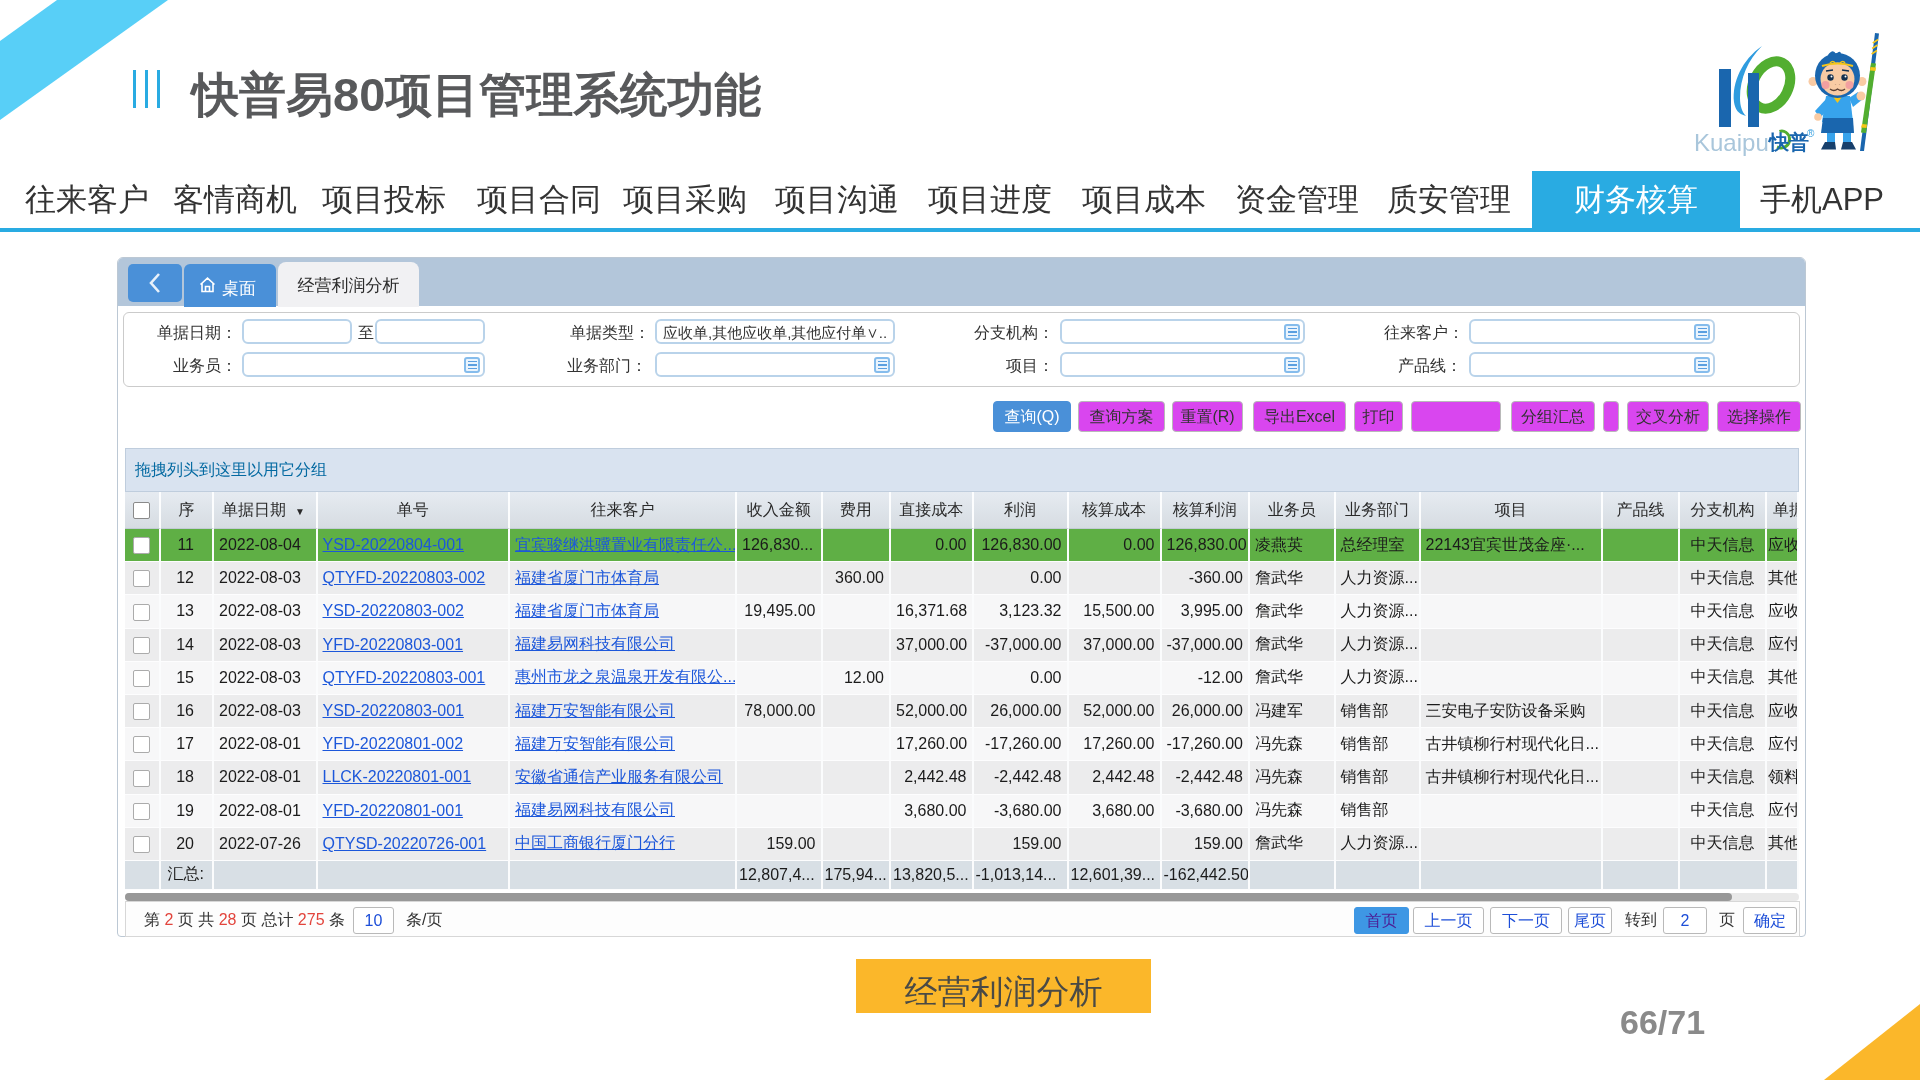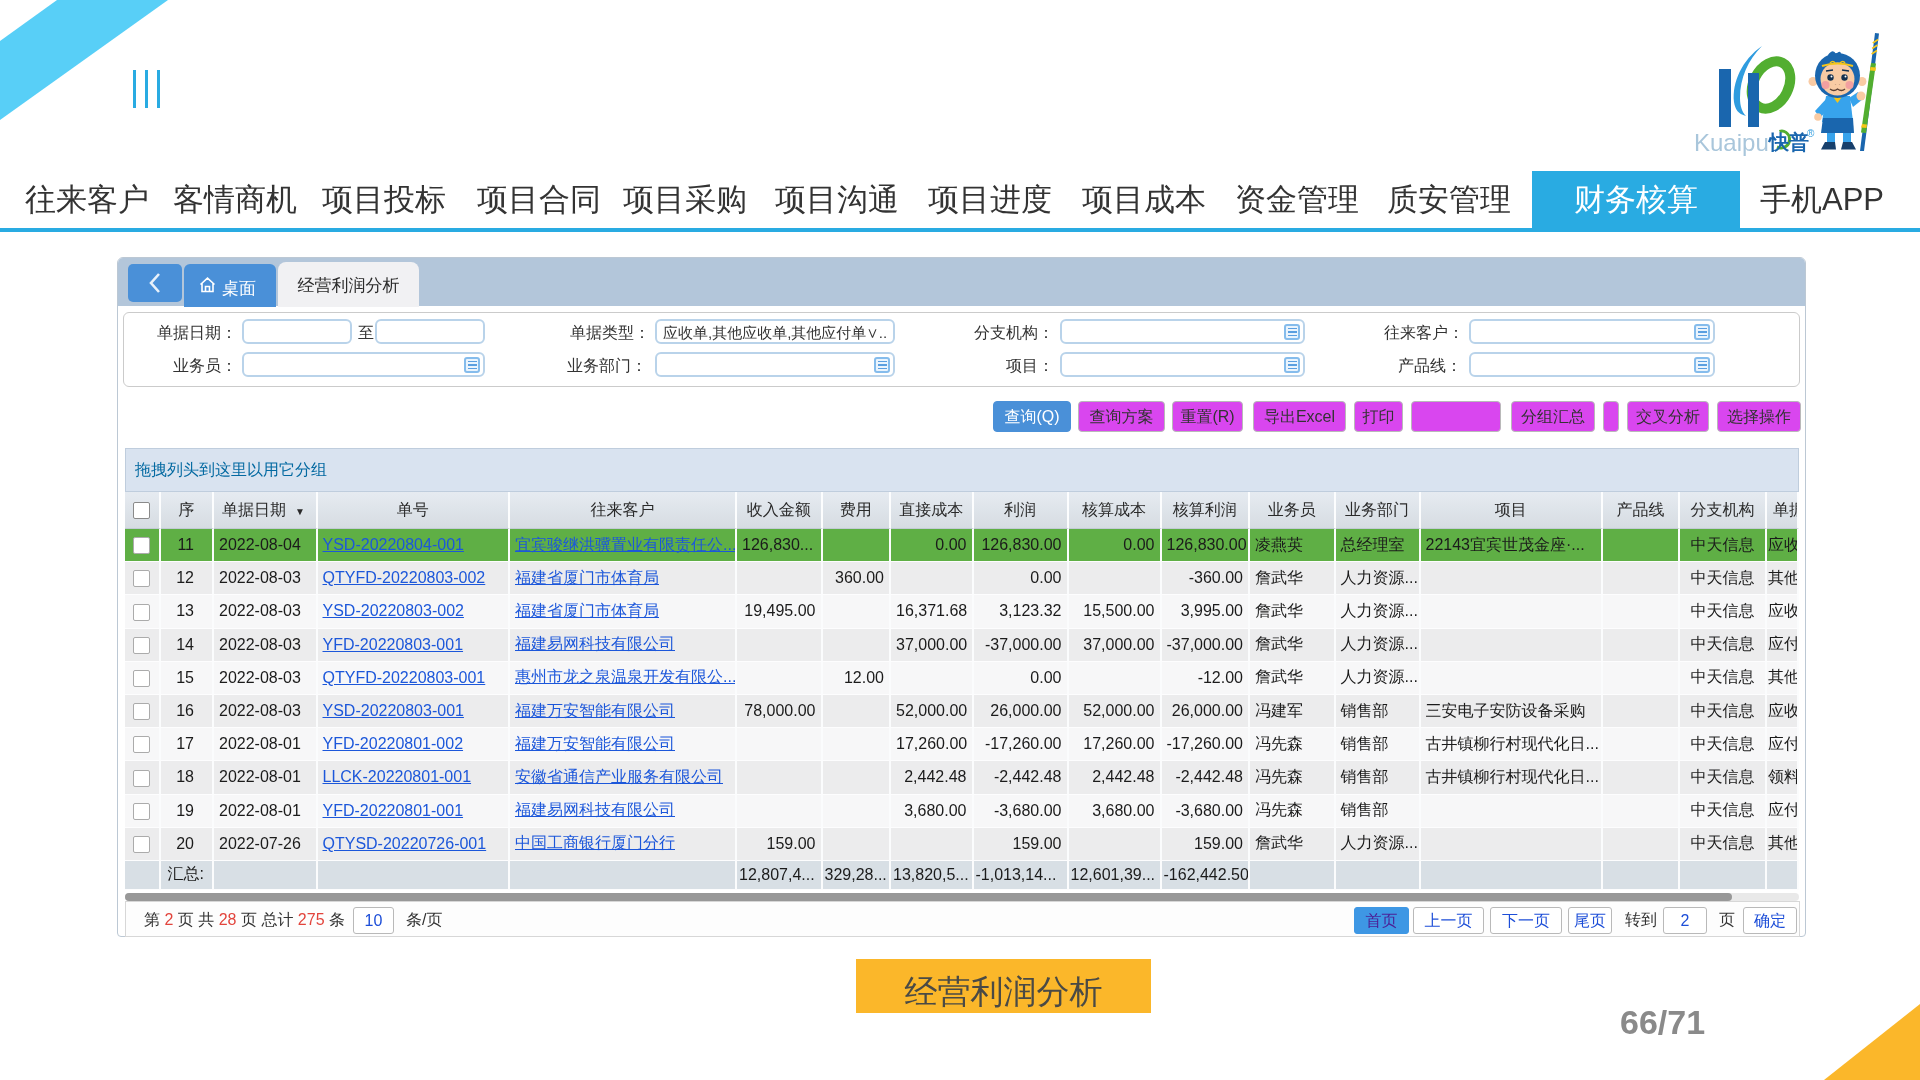--- a/index.html
+++ b/index.html
@@ -92,20 +92,21 @@
 </style>
 </head>
 <body>
 <div id="stage">
   <div id="band" class="abs"></div>
   <div id="tbars" class="abs">
       <span style="left:0"></span>
       <span style="left:12px"></span>
       <span style="left:24px"></span>
     </div>
+  <div id="title" class="abs">快普易80项目管理系统功能</div>
 
   <div id="logo" class="abs" style="left:1694px; top:30px; width:210px; height:135px;">
     <svg width="210" height="135" viewBox="0 0 210 135">
 
       <path d="M68,16 C48,30 38,52 40,72 C41,79 44,84 52,86 C48,82 46,76 46,68 C46,48 54,30 68,16 Z" fill="#2F9CDF"></path>
 
       <g transform="rotate(27 77 55)">
         <ellipse cx="77" cy="55" rx="17.5" ry="25" fill="none" stroke="#52AE30" stroke-width="10"></ellipse>
       </g>
 
@@ -498,21 +499,21 @@
             <td style="text-align:center">中天信息</td>
             <td>其他</td>
       </tr>
       <tr class="sum">
         <td></td>
             <td style="text-align:right;padding-right:8px;">汇总:</td>
             <td></td>
             <td></td>
             <td></td>
             <td>12,807,4...</td>
-            <td>329,28...</td>
+            <td>175,94...</td>
         <td>13,820,5...</td>
             <td>-1,013,14...</td>
             <td>12,601,39...</td>
             <td>-162,442.50</td>
         <td></td>
             <td></td>
             <td></td>
             <td></td>
             <td></td>
             <td></td>

